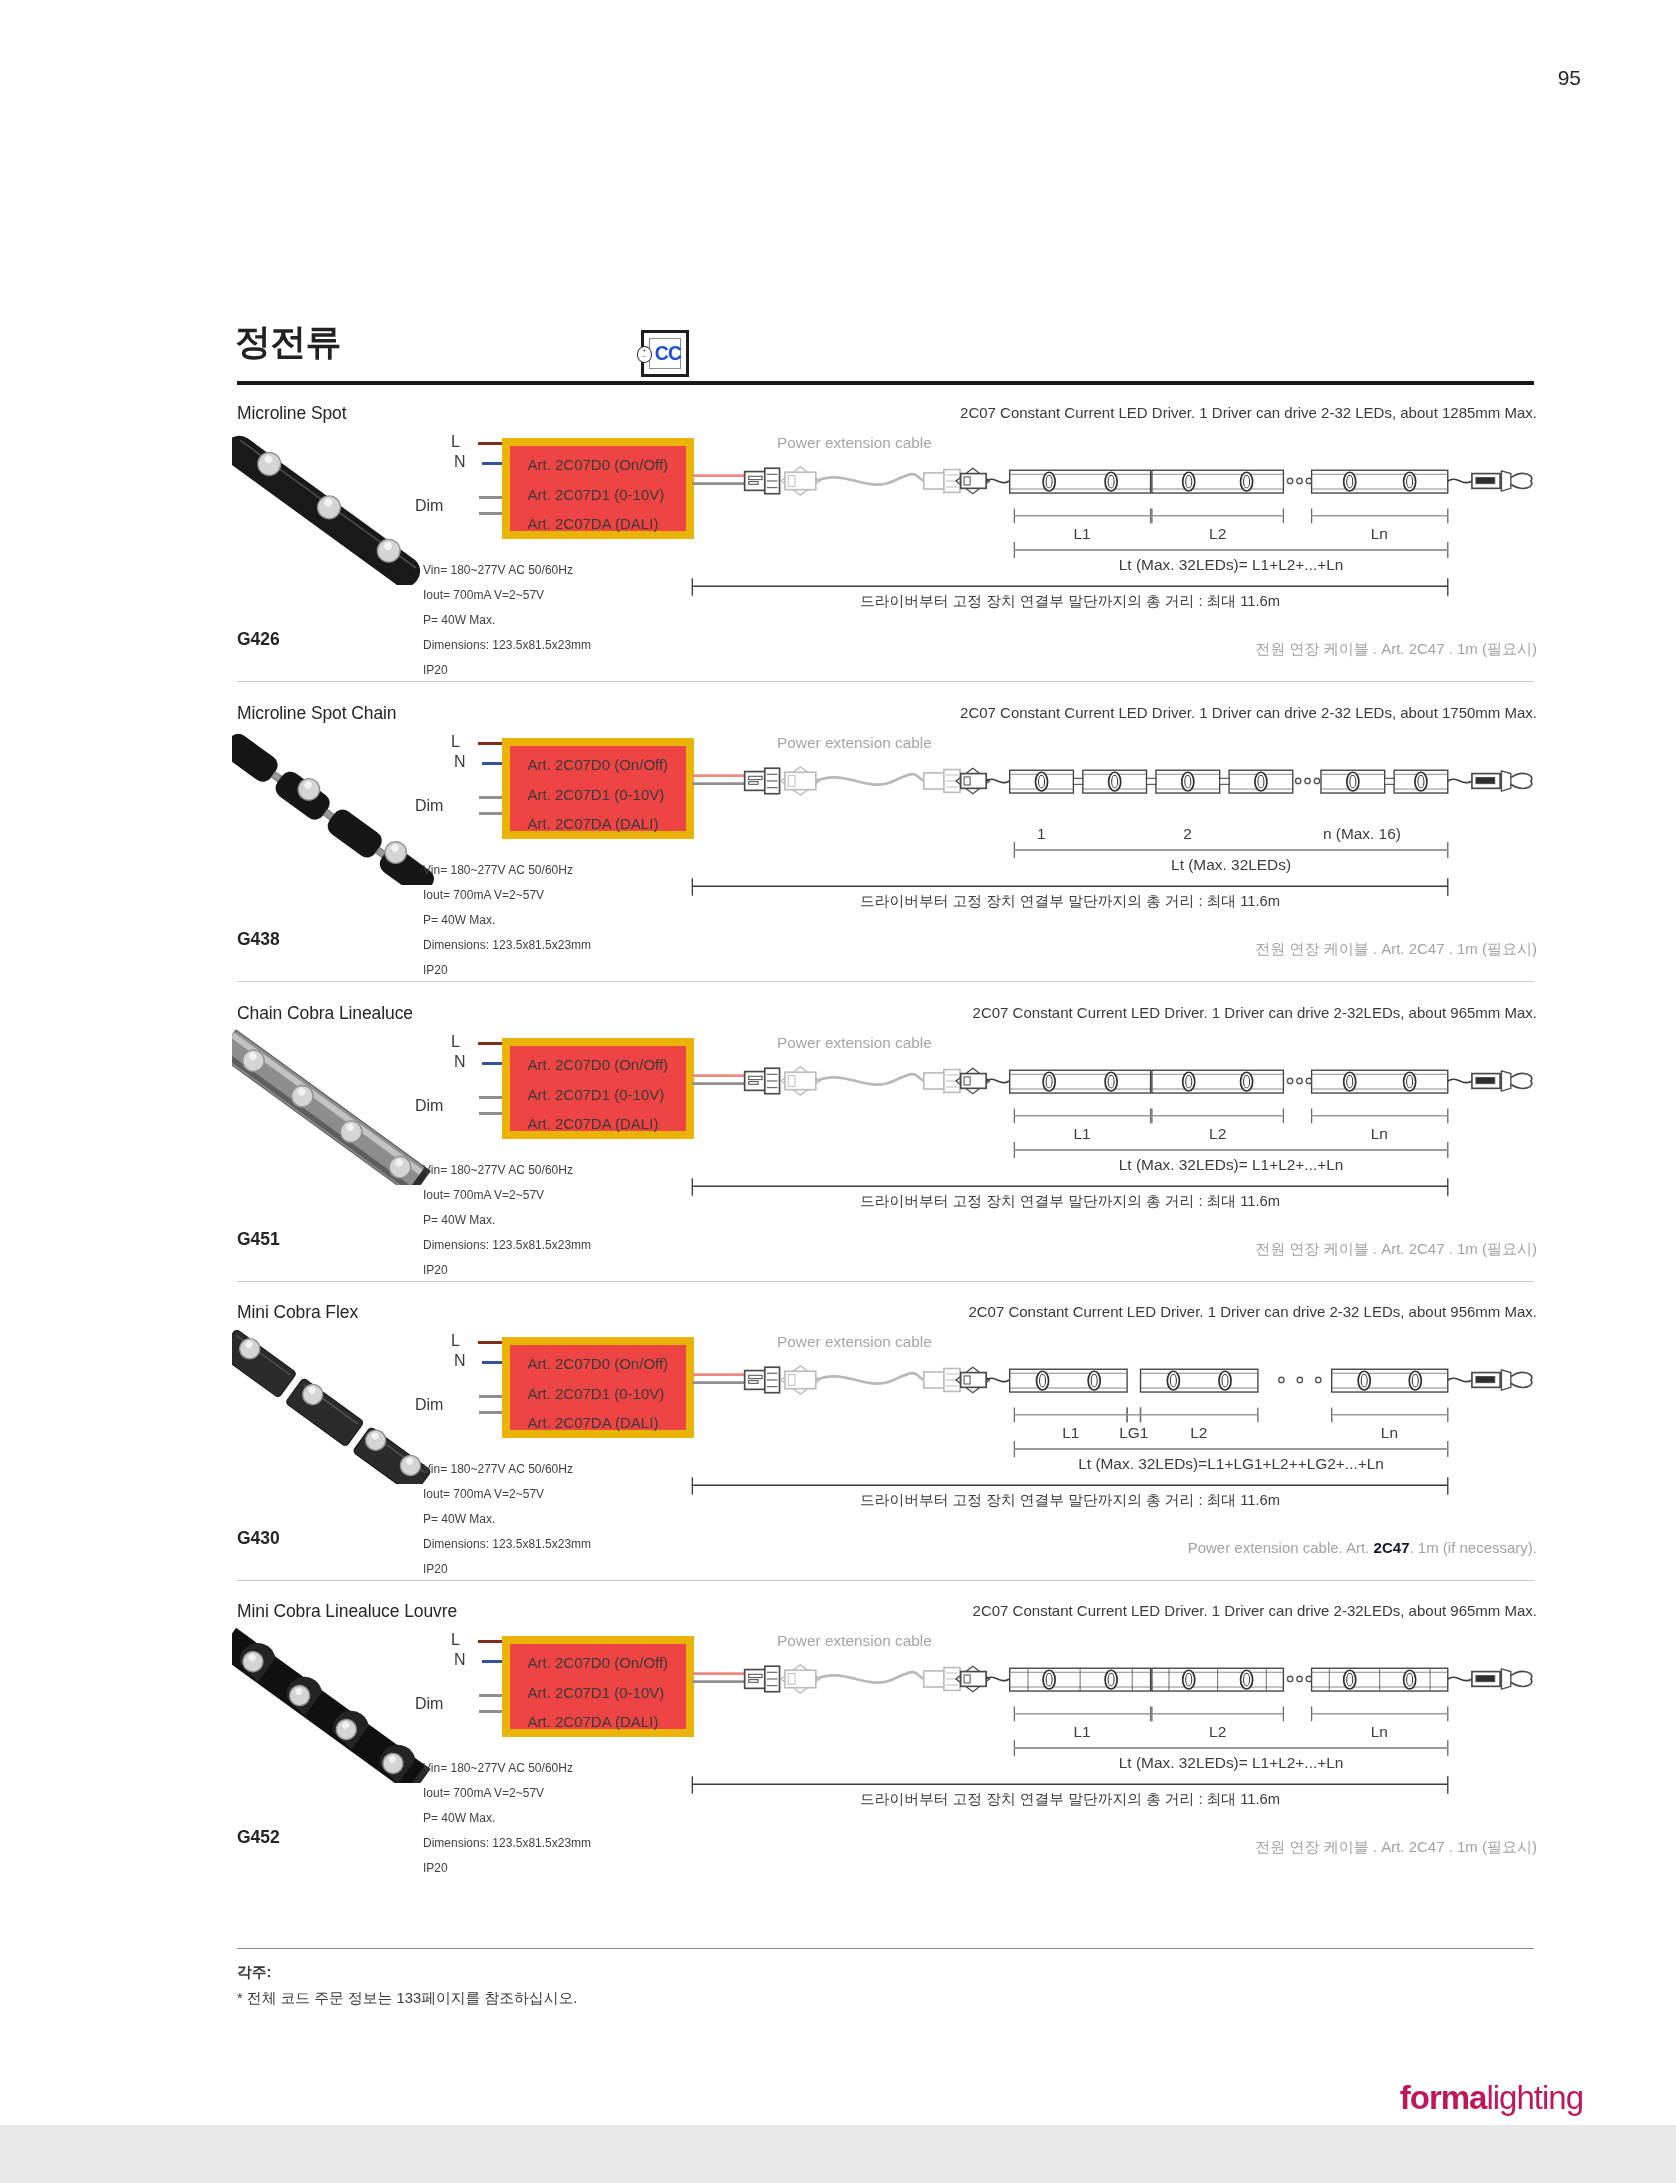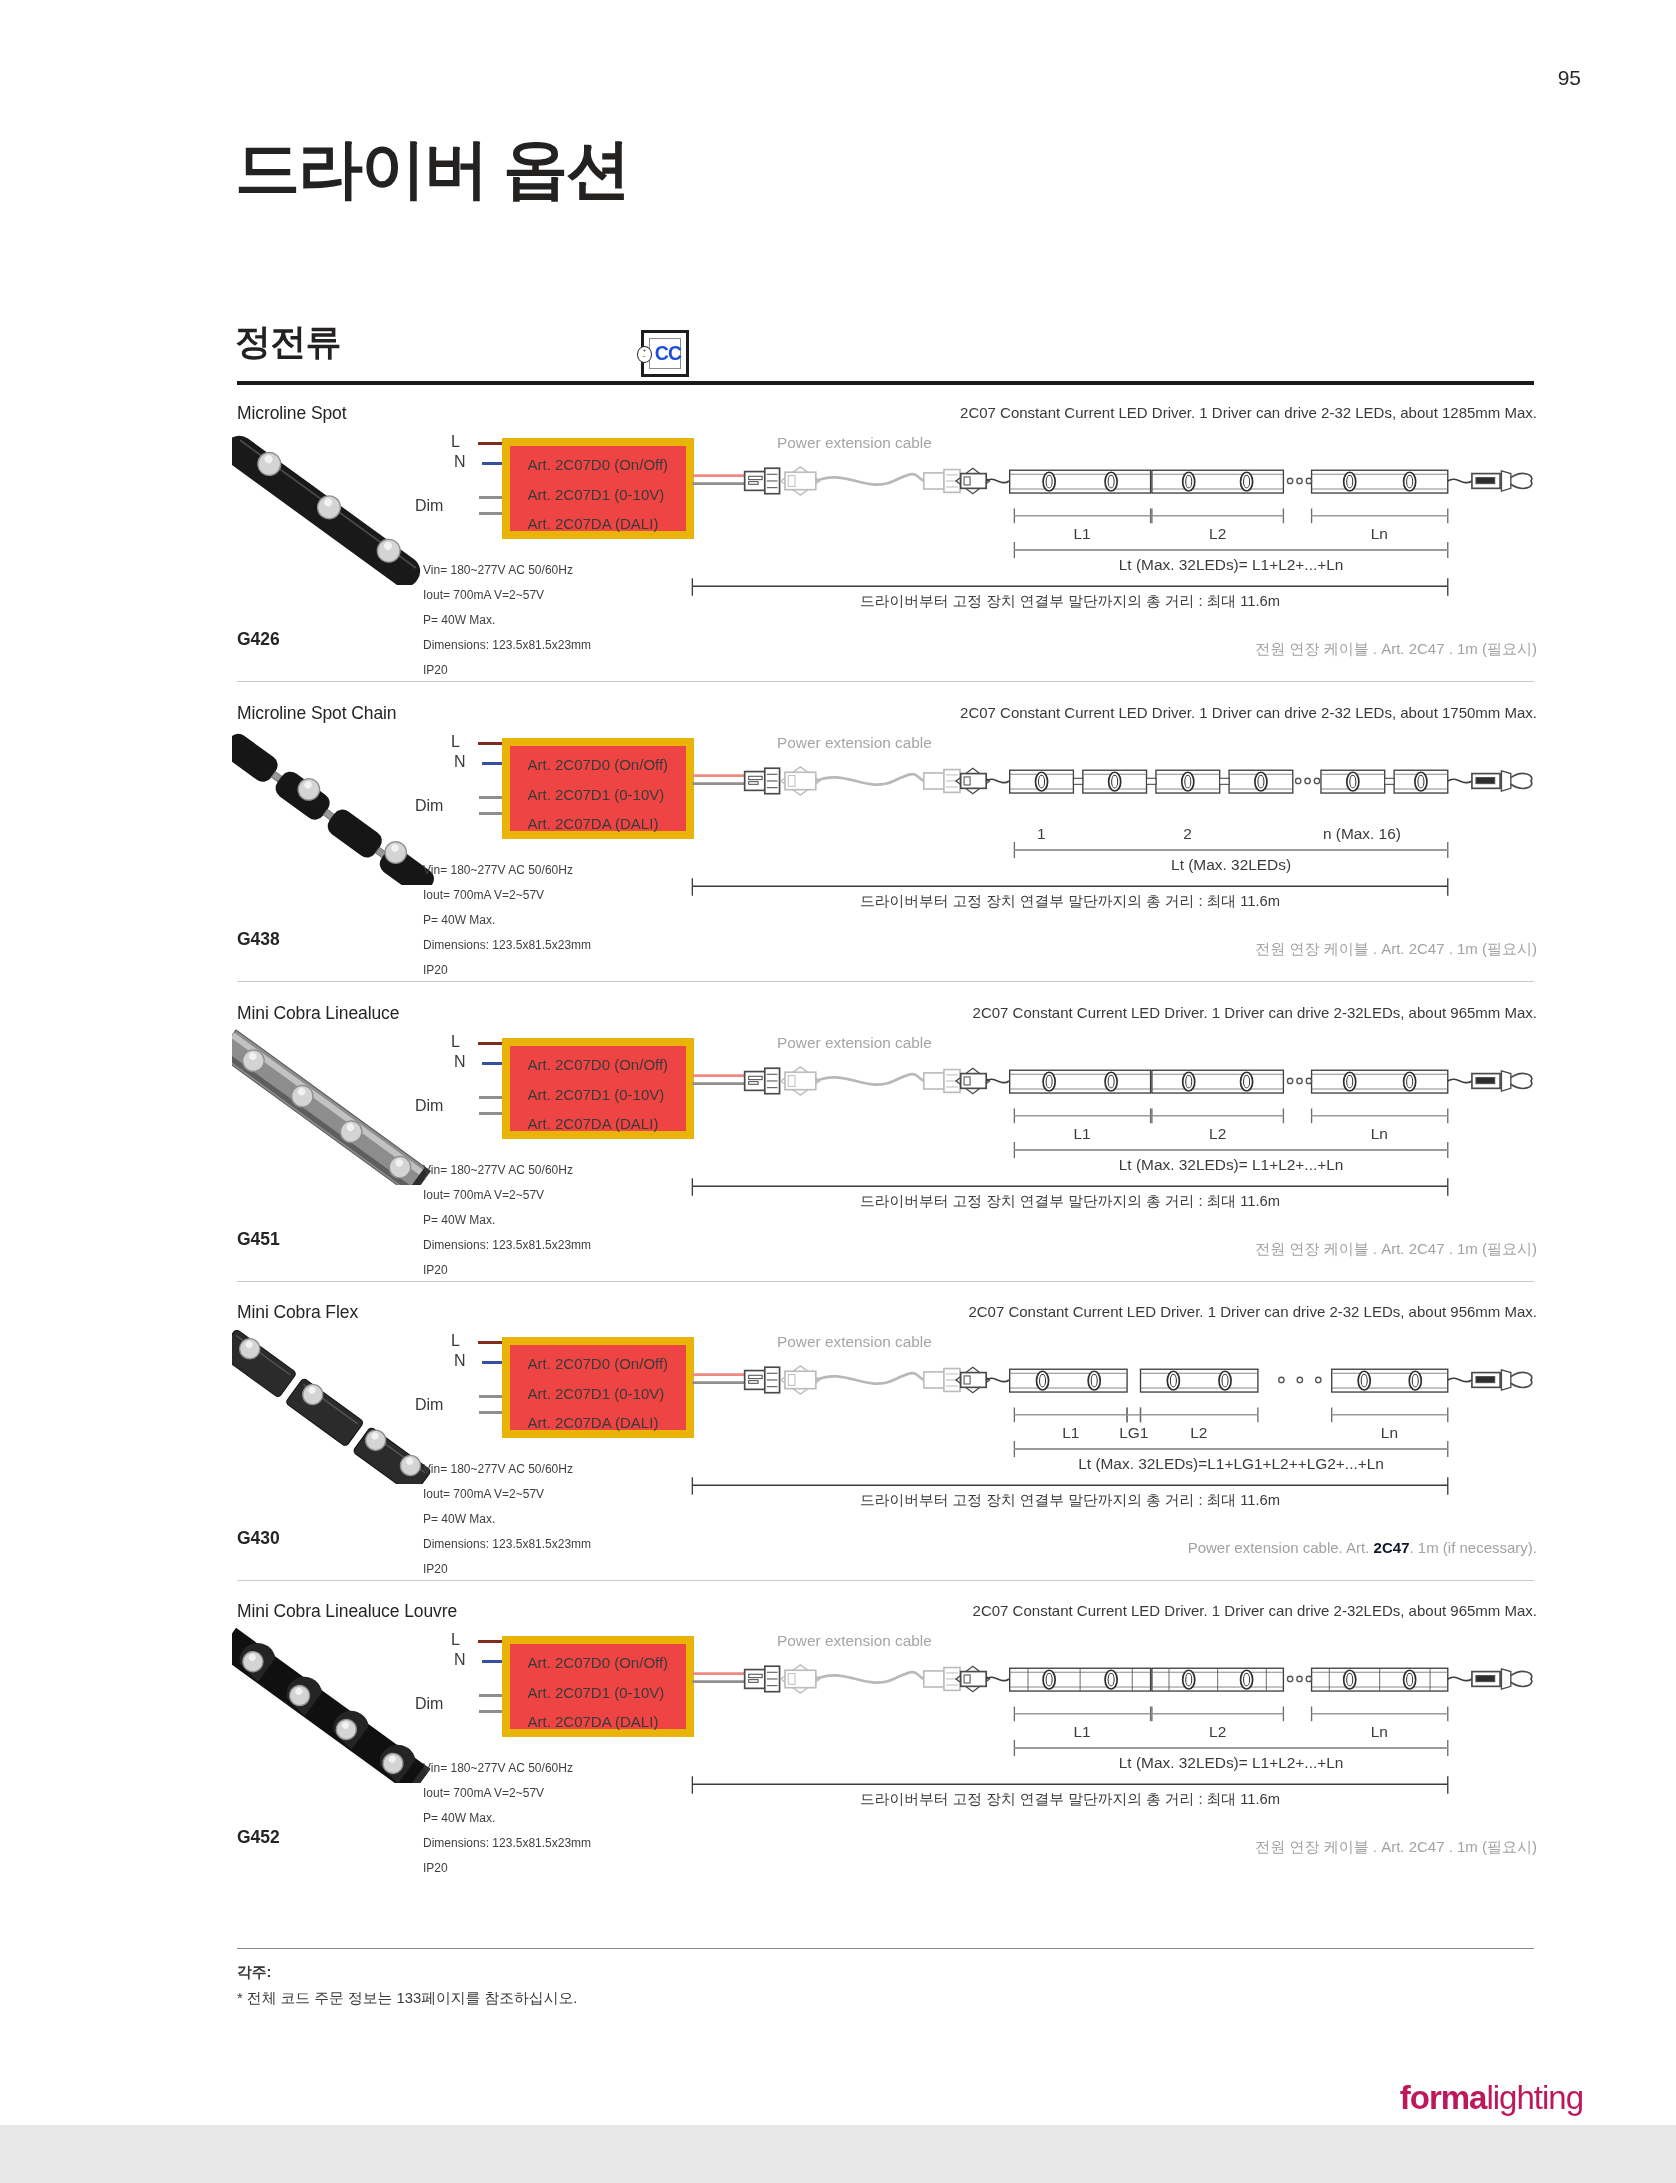--- a/index.html
+++ b/index.html
@@ -44,21 +44,20 @@
   .brand{position:absolute;right:94px;top:2079px;font-size:33px;color:#be185d;letter-spacing:-1px;}
   .brand .b1{font-weight:bold;}
   .brand .b2{font-weight:normal;}
   svg text{font-family:"Liberation Sans","DejaVu Sans",sans-serif;}
 </style>
 </head>
 <body>
 
 <div id="page">
   <div class="page-number">95</div>
-  <div class="page-title">드라이버 옵션</div>
   <div class="group-title">정전류</div>
   <div class="cc-badge">
     <div class="cc-inner"></div>
     <div class="cc-oval">+<br>−</div>
     <div class="cc-text">CC</div>
   </div>
   <div class="title-rule"></div>
 
   <div class="foot-rule"></div>
   <div class="foot-head">각주:</div>
@@ -304,21 +303,21 @@
         <line x1="1128" y1="176" x2="1128" y2="202" stroke="#3c3c3c" stroke-width="2"></line>
         <line x1="2" y1="188" x2="1128" y2="188" stroke="#3c3c3c" stroke-width="2.2"></line>
         <text x="565" y="218" text-anchor="middle" font-size="22" fill="#3c3c3c">드라이버부터 고정 장치 연결부 말단까지의 총 거리 : 최대 11.6m</text>
       </svg>
 
     <div class="ext-note"><span>전원 연장 케이블 . Art. 2C47 . 1m (필요시)</span><b></b><span></span></div>
     <div class="divider"></div>
   </div>
 
   <div class="sec" style="top: 1003px;">
-    <div class="sec-heading">Mini Cobra Linealuce</div>
+    <div class="sec-heading">Chain Cobra Linealuce</div>
     <div class="sec-desc">2C07 Constant Current LED Driver. 1 Driver can drive 2-32LEDs, about 965mm Max.</div>
     <svg class="product-svg" width="208" height="158" viewBox="0 0 310 235">
         <g transform="translate(6,4) rotate(36)">
           <rect x="0" y="0" width="358" height="46" fill="#8d8d8d" stroke="#555" stroke-width="1.5"></rect>
           <rect x="0" y="5" width="358" height="9" fill="#c2c2c2"></rect>
           <rect x="0" y="35" width="358" height="8" fill="#5e5e5e"></rect>
           <rect x="348" y="0" width="10" height="46" fill="#2c2c2c"></rect>
           <circle cx="48" cy="22" r="16" fill="#d4d4d4" stroke="#8f8f8f" stroke-width="2"></circle>
           <circle cx="43.2" cy="17.2" r="5.6" fill="#f2f2f2" stroke="none"></circle>
           <circle cx="138" cy="22" r="16" fill="#d4d4d4" stroke="#8f8f8f" stroke-width="2"></circle>

